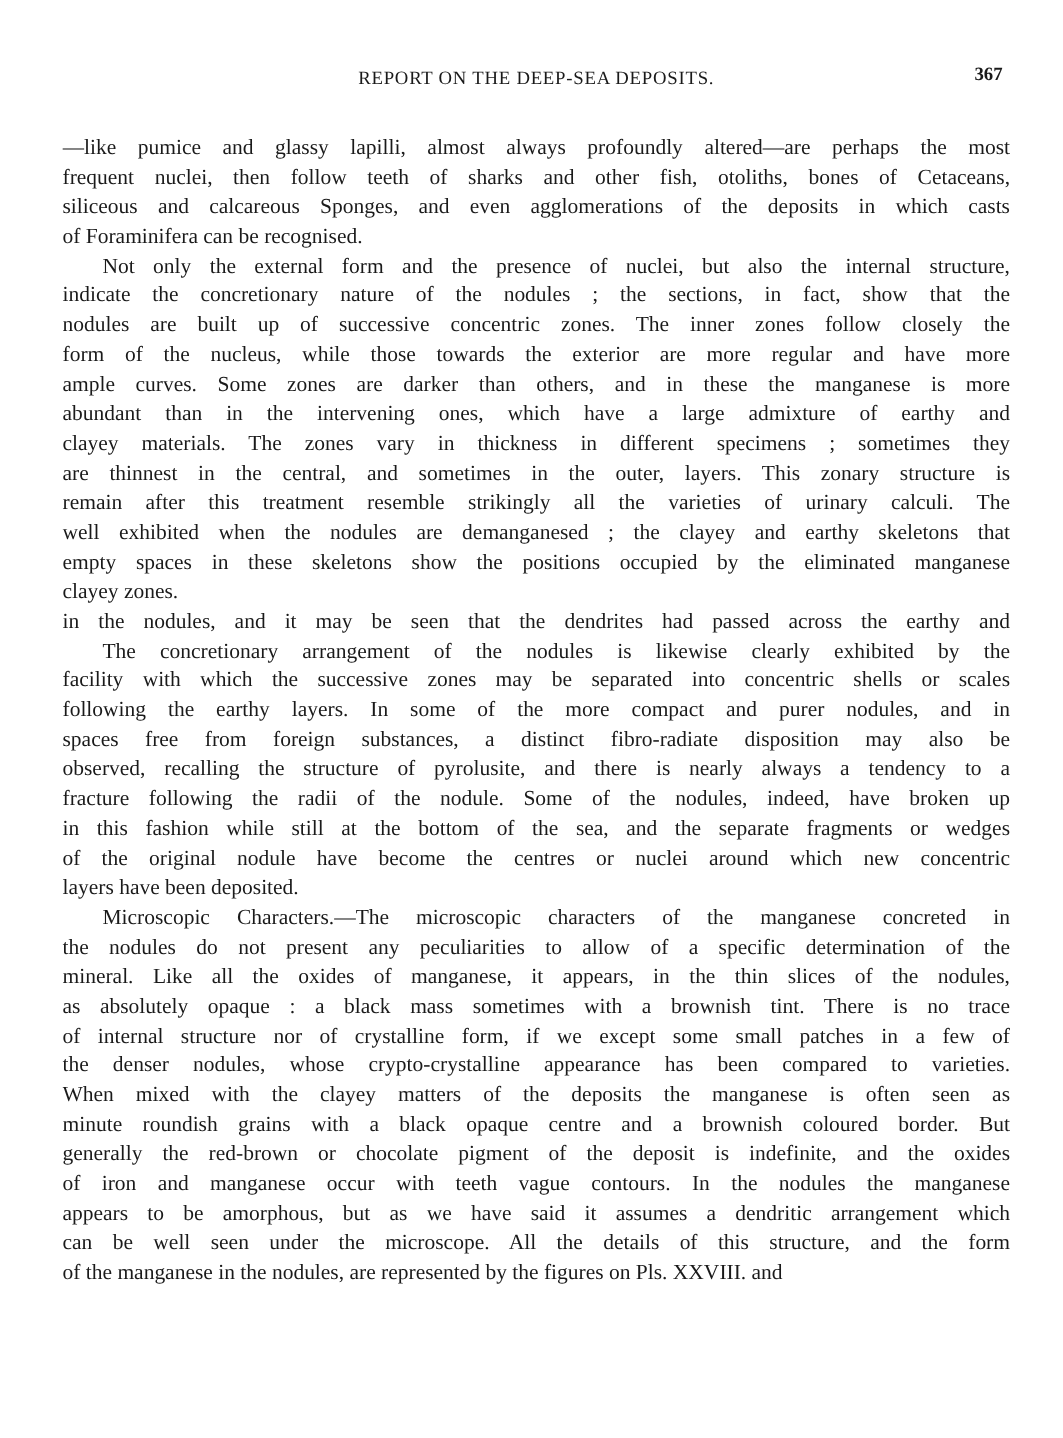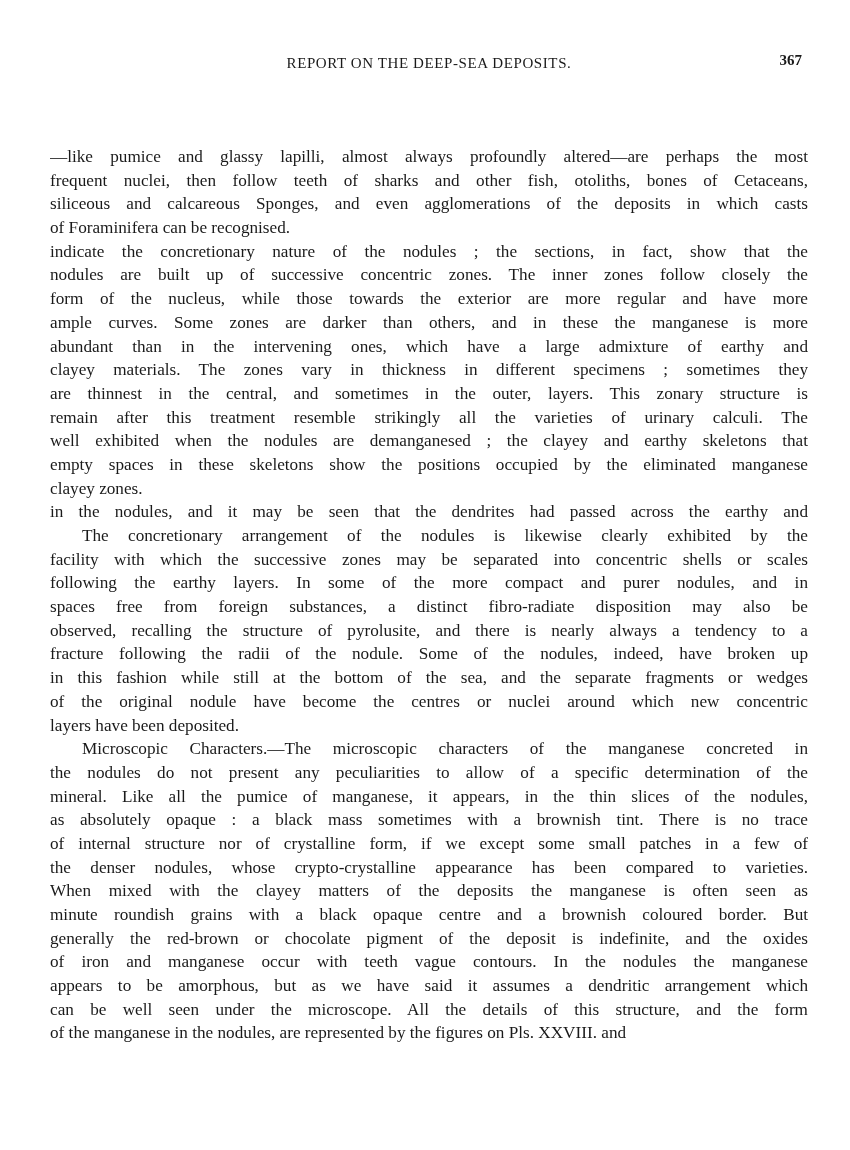--- a/index.html
+++ b/index.html
@@ -44,21 +44,20 @@
       top: -3px;
       font-size: 15px;
       font-weight: bold;
     }
     .body-text {
       position: absolute;
       top: 106px;
       left: 0;
       width: 758px;
       font-size: 17.2px;
-      margin-top: 39px;
     }
     .line {
       display: block;
       height: 23.7px;
       line-height: 23.7px;
       white-space: nowrap;
       text-align: justify;
       text-align-last: justify;
       overflow: hidden;
     }
@@ -81,20 +80,21 @@
   </div>
 
   <div class="body-text" id="body-text">
       <div>
         <span class="line"><span>—like pumice and glassy lapilli, almost always profoundly altered—are perhaps the most</span></span>
         <span class="line"><span>frequent nuclei, then follow teeth of sharks and other fish, otoliths, bones of Cetaceans,</span></span>
         <span class="line"><span>siliceous and calcareous Sponges, and even agglomerations of the deposits in which casts</span></span>
         <span class="line last"><span>of Foraminifera can be recognised.</span></span>
       </div>
       <div>
+        <span class="line indent"><span>Not only the external form and the presence of nuclei, but also the internal structure,</span></span>
         <span class="line"><span>indicate the concretionary nature of the nodules ; the sections, in fact, show that the</span></span>
         <span class="line"><span>nodules are built up of successive concentric zones.  The inner zones follow closely the</span></span>
         <span class="line"><span>form of the nucleus, while those towards the exterior are more regular and have more</span></span>
         <span class="line"><span>ample curves.  Some zones are darker than others, and in these the manganese is more</span></span>
         <span class="line"><span>abundant than in the intervening ones, which have a large admixture of earthy and</span></span>
         <span class="line"><span>clayey materials.  The zones vary in thickness in different specimens ; sometimes they</span></span>
         <span class="line"><span>are thinnest in the central, and sometimes in the outer, layers.  This zonary structure is</span></span>
         <span class="line"><span>remain after this treatment resemble strikingly all the varieties of urinary calculi.  The</span></span>
         <span class="line"><span>well exhibited when the nodules are demanganesed ; the clayey and earthy skeletons that</span></span>
         <span class="line"><span>empty spaces in these skeletons show the positions occupied by the eliminated manganese</span></span>
@@ -108,21 +108,21 @@
         <span class="line"><span>spaces free from foreign substances, a distinct fibro-radiate disposition may also be</span></span>
         <span class="line"><span>observed, recalling the structure of pyrolusite, and there is nearly always a tendency to a</span></span>
         <span class="line"><span>fracture following the radii of the nodule.  Some of the nodules, indeed, have broken up</span></span>
         <span class="line"><span>in this fashion while still at the bottom of the sea, and the separate fragments or wedges</span></span>
         <span class="line"><span>of the original nodule have become the centres or nuclei around which new concentric</span></span>
         <span class="line last"><span>layers have been deposited.</span></span>
       </div>
       <div>
         <span class="line indent"><span class="italic">Microscopic Characters.</span><span>—The microscopic characters of the manganese concreted in</span></span>
         <span class="line"><span>the nodules do not present any peculiarities to allow of a specific determination of the</span></span>
-        <span class="line"><span>mineral.  Like all the pumice of manganese, it appears, in the thin slices of the nodules,</span></span>
+        <span class="line"><span>mineral.  Like all the oxides of manganese, it appears, in the thin slices of the nodules,</span></span>
         <span class="line"><span>as absolutely opaque : a black mass sometimes with a brownish tint.  There is no trace</span></span>
         <span class="line"><span>of internal structure nor of crystalline form, if we except some small patches in a few of</span></span>
         <span class="line"><span>the denser nodules, whose crypto-crystalline appearance has been compared to varieties.</span></span>
         <span class="line"><span>When mixed with the clayey matters of the deposits the manganese is often seen as</span></span>
         <span class="line"><span>minute roundish grains with a black opaque centre and a brownish coloured border.  But</span></span>
         <span class="line"><span>generally the red-brown or chocolate pigment of the deposit is indefinite, and the oxides</span></span>
         <span class="line"><span>of iron and manganese occur with teeth vague contours.  In the nodules the manganese</span></span>
         <span class="line"><span>appears to be amorphous, but as we have said it assumes a dendritic arrangement which</span></span>
         <span class="line"><span>can be well seen under the microscope.  All the details of this structure, and the form</span></span>
         <span class="line last"><span>of the manganese in the nodules, are represented by the figures on Pls. XXVIII. and</span></span>

